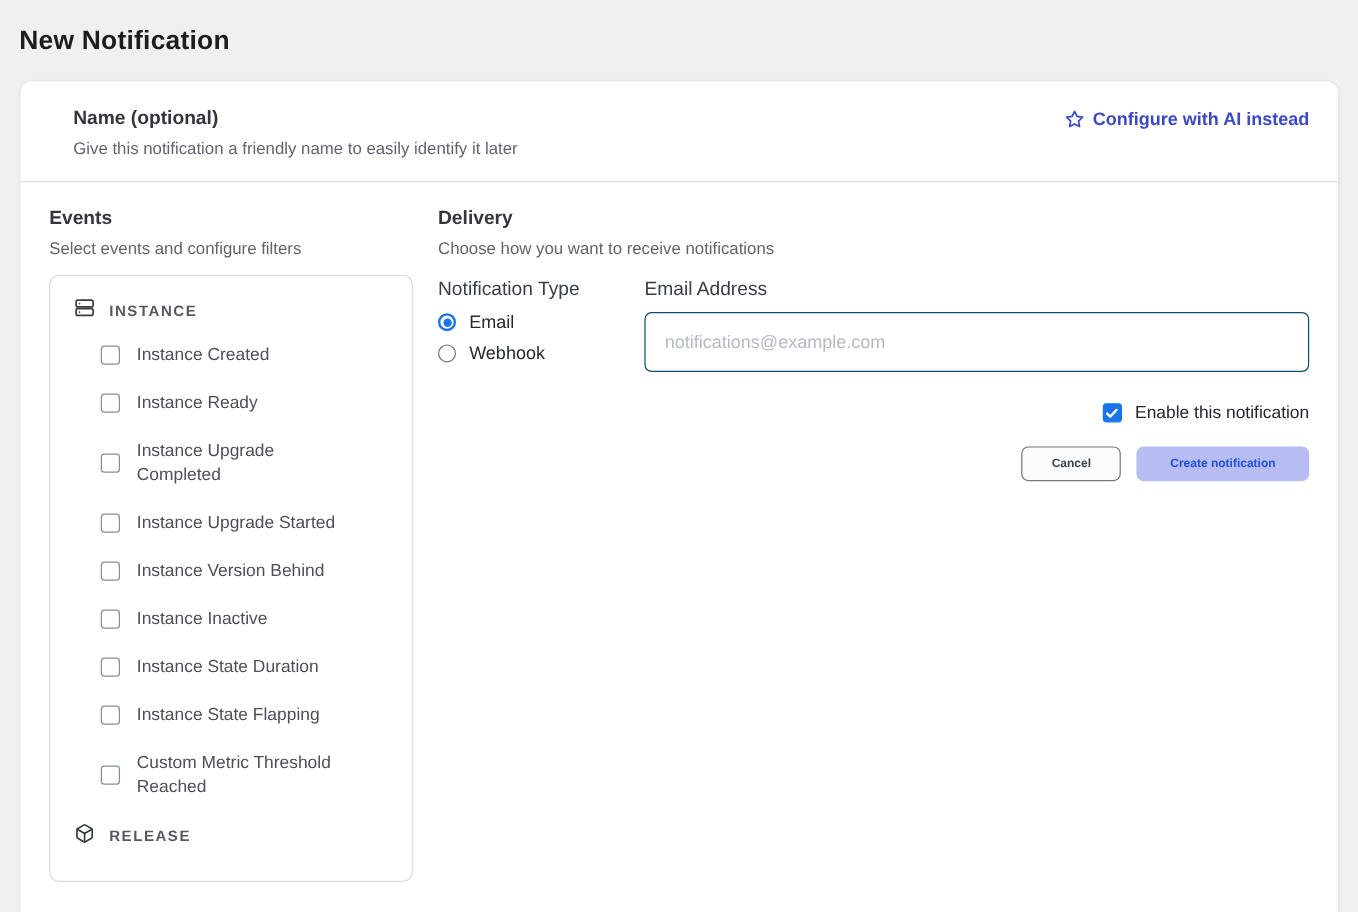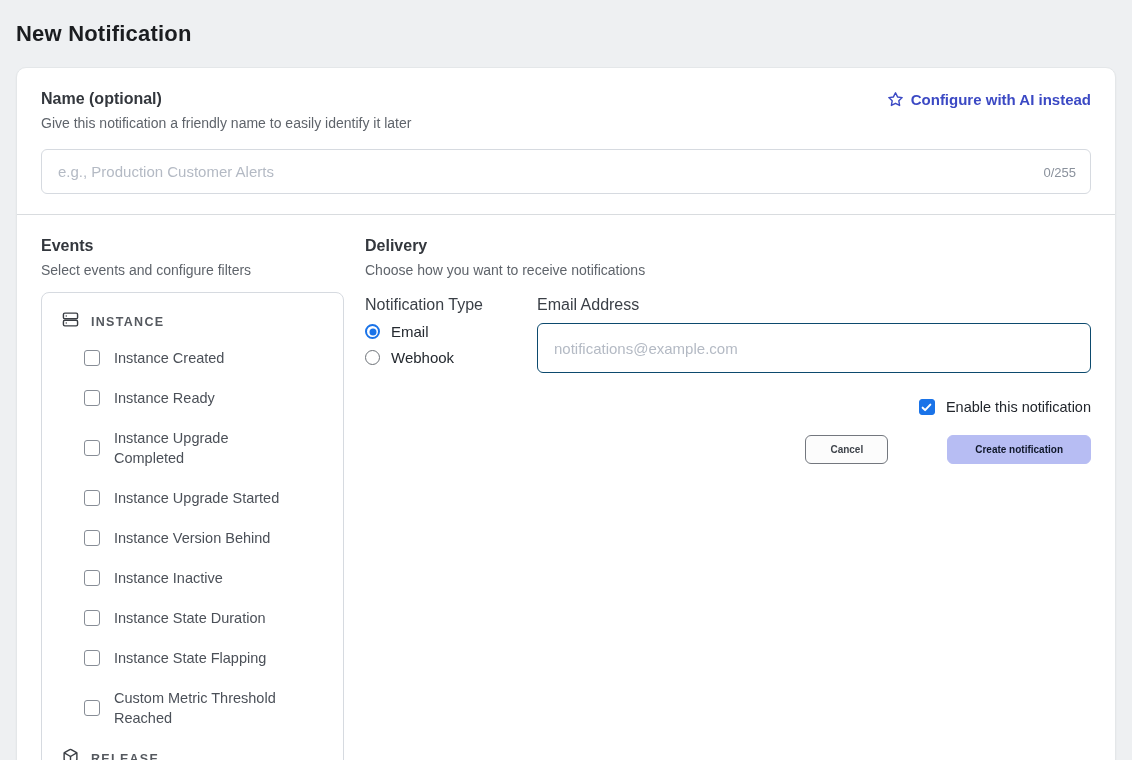--- a/index.html
+++ b/index.html
@@ -15,21 +15,21 @@
   .card {
     margin:0 16px;
     background:#ffffff;
     border:1px solid #e4e7e9;
     border-radius:10px;
     box-shadow:0 1px 2px rgba(0,0,0,.05);
     min-height:900px;
   }
 
   
-  .name-section { padding:22px 24px 20px 24px; }
+  .name-section { padding:22px 24px 20px 24px;margin-left:20px; }
   .name-head-row { display:flex; align-items:center; justify-content:space-between; }
   .section-title { font-size:16px; font-weight:700; color:#33373d; }
   .ai-link { display:flex; align-items:center; gap:7px; color:#3b49c4; font-size:15px; font-weight:600; cursor:pointer; }
   .ai-link svg { display:block; }
   .section-sub { margin-top:7px; font-size:14px; color:#5f646b; }
   .name-input-wrap {
     margin-top:18px; position:relative;
     border:1px solid #d6dae0; border-radius:6px;
     height:45px; display:flex; align-items:center;
     padding:0 60px 0 16px; background:#fff;
@@ -78,21 +78,21 @@
   .email-input { border:none; outline:none; width:100%; font-size:15px; font-family:"Liberation Sans", sans-serif; color:#2e3238; background:transparent; }
   .email-input::placeholder { color:#b4bac4; }
 
   .enable-row { display:flex; align-items:center; justify-content:flex-end; gap:11px; margin-top:26px; }
   .checkbox.checked { background:#1a73e8; border-color:#1a73e8; display:flex; align-items:center; justify-content:center; }
   .enable-label { font-size:14.5px; color:#22262c; }
 
   .button-row { display:flex; justify-content:flex-end; gap:13px; margin-top:20px; }
   .btn { border-radius:6px; font-size:10px; font-weight:700; padding:8px 24px; cursor:pointer; font-family:"Liberation Sans", sans-serif; }
   .btn-cancel { background:#fcfcfc; border:1px solid #73777e; color:#3f444b; }
-  .btn-create { background:#b7bdf3; border:1px solid #b7bdf3; color:#0f172a; padding:8px 27px;margin-left:46px; }
+  .btn-create { background:#b7bdf3; border:1px solid #b7bdf3; color:#1d4ed8; padding:8px 27px; }
 </style>
 </head>
 <body>
 
 <div class="page-header">
   <div class="page-title">New Notification</div>
 </div>
 
 <div class="card">
 
@@ -102,24 +102,20 @@
       <div class="ai-link">
         <span>
           <svg width="17" height="17" viewBox="0 0 24 24" fill="none" stroke="#3b49c4" stroke-width="2" stroke-linejoin="round" stroke-linecap="round">
             <path d="M12 2.5l2.9 5.88 6.5.95-4.7 4.58 1.1 6.47L12 17.33l-5.8 3.05 1.1-6.47-4.7-4.58 6.5-.95z"></path>
           </svg>
         </span>
         <span>Configure with AI instead</span>
       </div>
     </div>
     <div class="section-sub">Give this notification a friendly name to easily identify it later</div>
-    <div class="name-input-wrap">
-      <input class="name-input" type="text" placeholder="e.g., Production Customer Alerts" style="">
-      <span class="char-counter">0/255</span>
-    </div>
   </div>
 
   <div class="split-section">
 
     <div class="events-col">
       <div class="section-title">Events</div>
       <div class="section-sub">Select events and configure filters</div>
 
       <div class="events-box">
         <div class="group-header">

